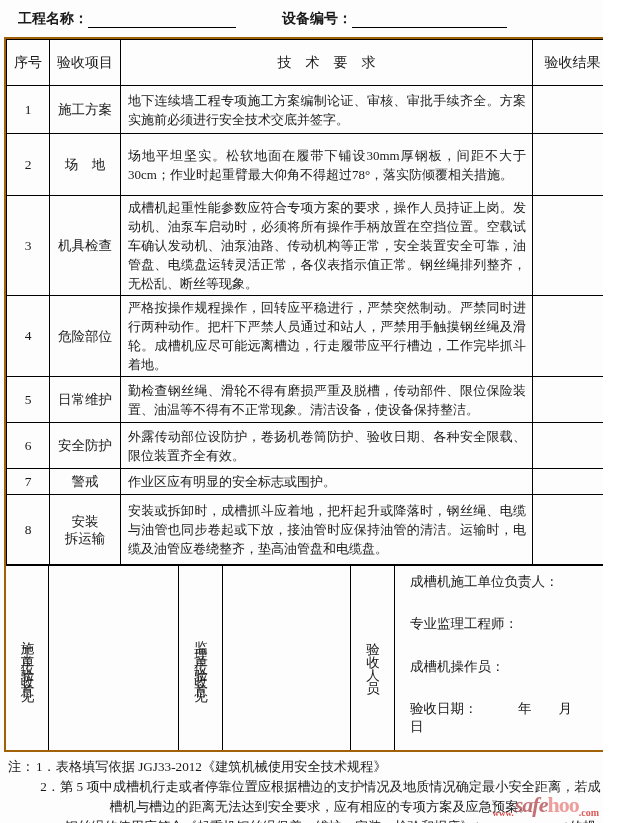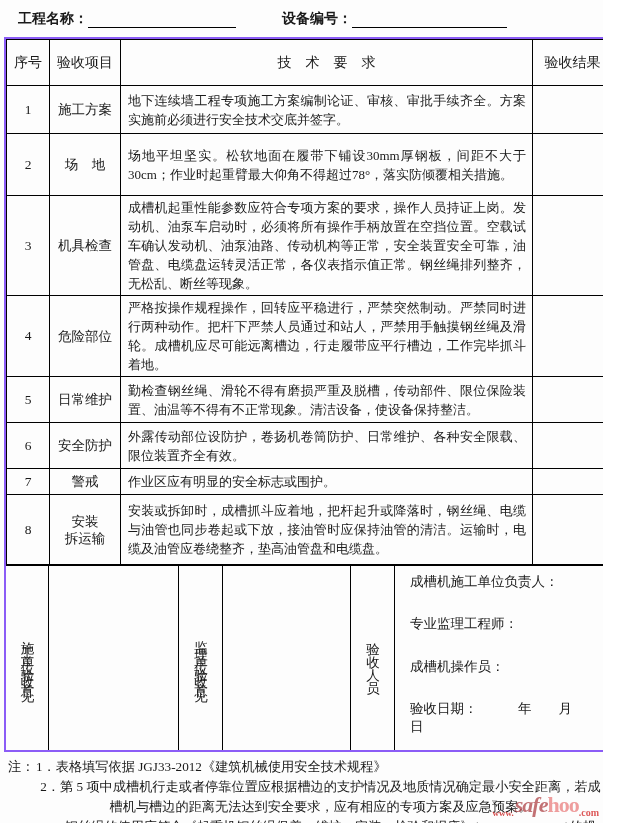--- a/index.html
+++ b/index.html
@@ -23,21 +23,21 @@
     border-bottom: 1.5px solid #000;
     height: 15px;
     vertical-align: bottom;
   }
   .blank-project { width: 148px; margin-right: 46px; }
   .blank-device  { width: 155px; }
   
   .table-wrap {
     margin: 9px 5px 0 4px;
     width: 608px;
-    border: 2px solid #8b5cf6;
+    border: 2px solid #a16207;
   }
   table.main {
     width: 100%;
     border-collapse: collapse;
     table-layout: fixed;
   }
   table.main td, table.main th {
     border: 1px solid #000;
     vertical-align: middle;
     font-weight: normal;
@@ -143,21 +143,21 @@
       </tr>
       <tr style="height:46px">
         <td class="no">5</td>
         <td class="item">日常维护</td>
         <td class="req">勤检查钢丝绳、滑轮不得有磨损严重及脱槽，传动部件、限位保险装置、油温等不得有不正常现象。清洁设备，使设备保持整洁。</td>
         <td class="result"></td>
       </tr>
       <tr style="height:46px">
         <td class="no">6</td>
         <td class="item">安全防护</td>
-        <td class="req">外露传动部位设防护，卷扬机卷筒防护、日常维护、各种安全限载、限位装置齐全有效。</td>
+        <td class="req">外露传动部位设防护，卷扬机卷筒防护、验收日期、各种安全限载、限位装置齐全有效。</td>
         <td class="result"></td>
       </tr>
       <tr style="height:26px">
         <td class="no">7</td>
         <td class="item">警戒</td>
         <td class="req">作业区应有明显的安全标志或围护。</td>
         <td class="result"></td>
       </tr>
       <tr style="height:70px">
         <td class="no">8</td>

